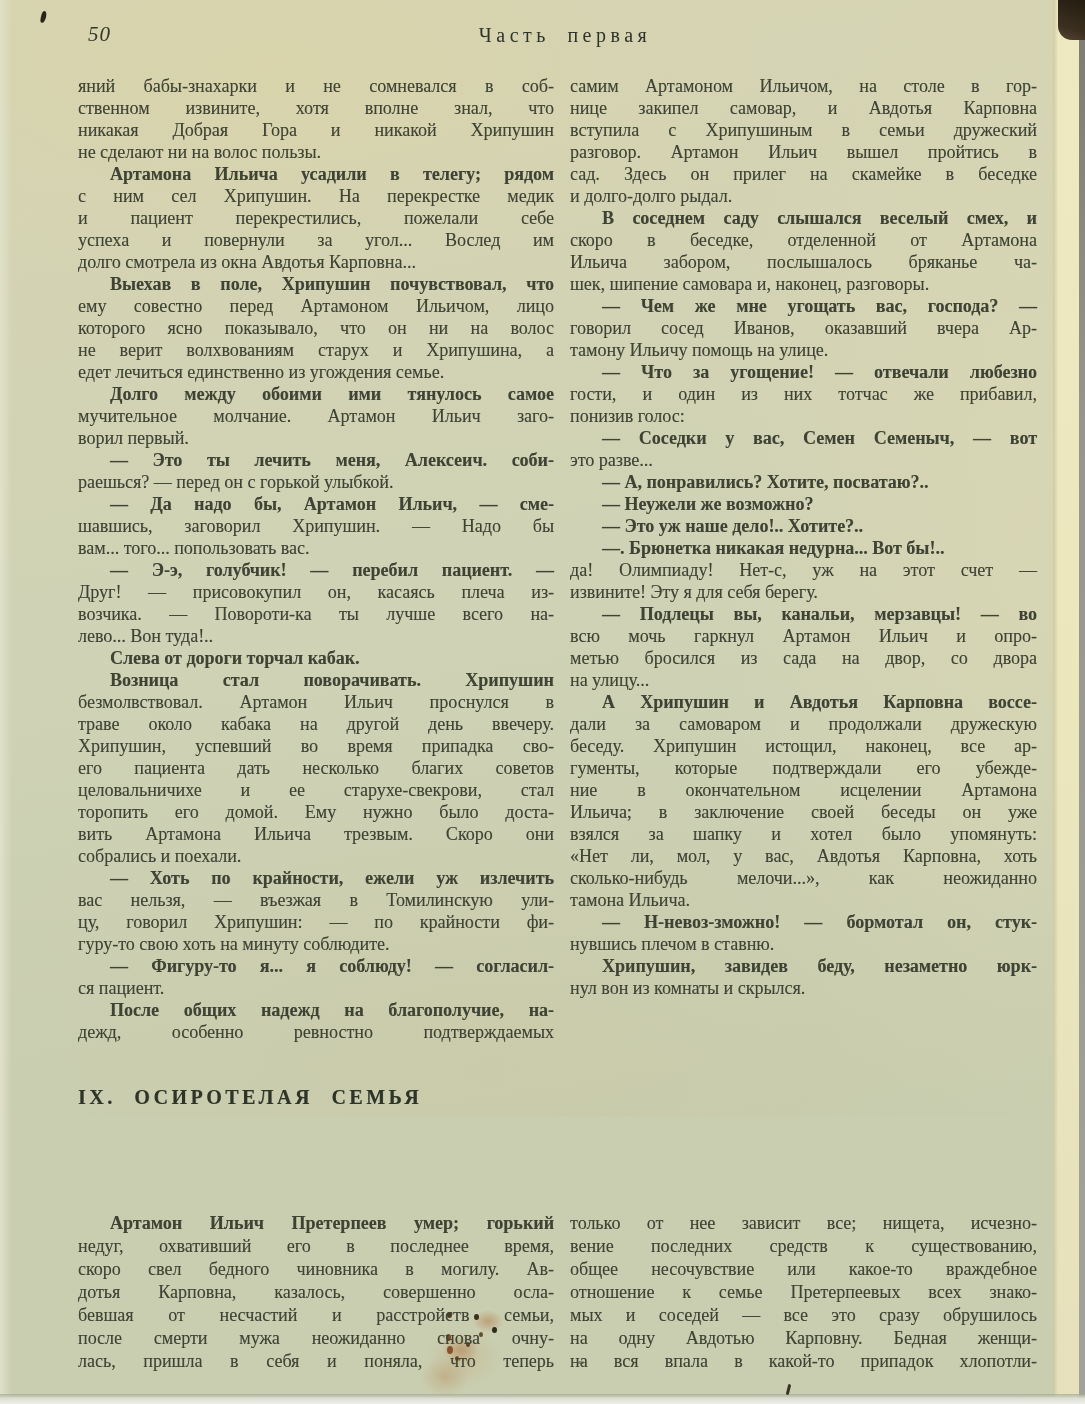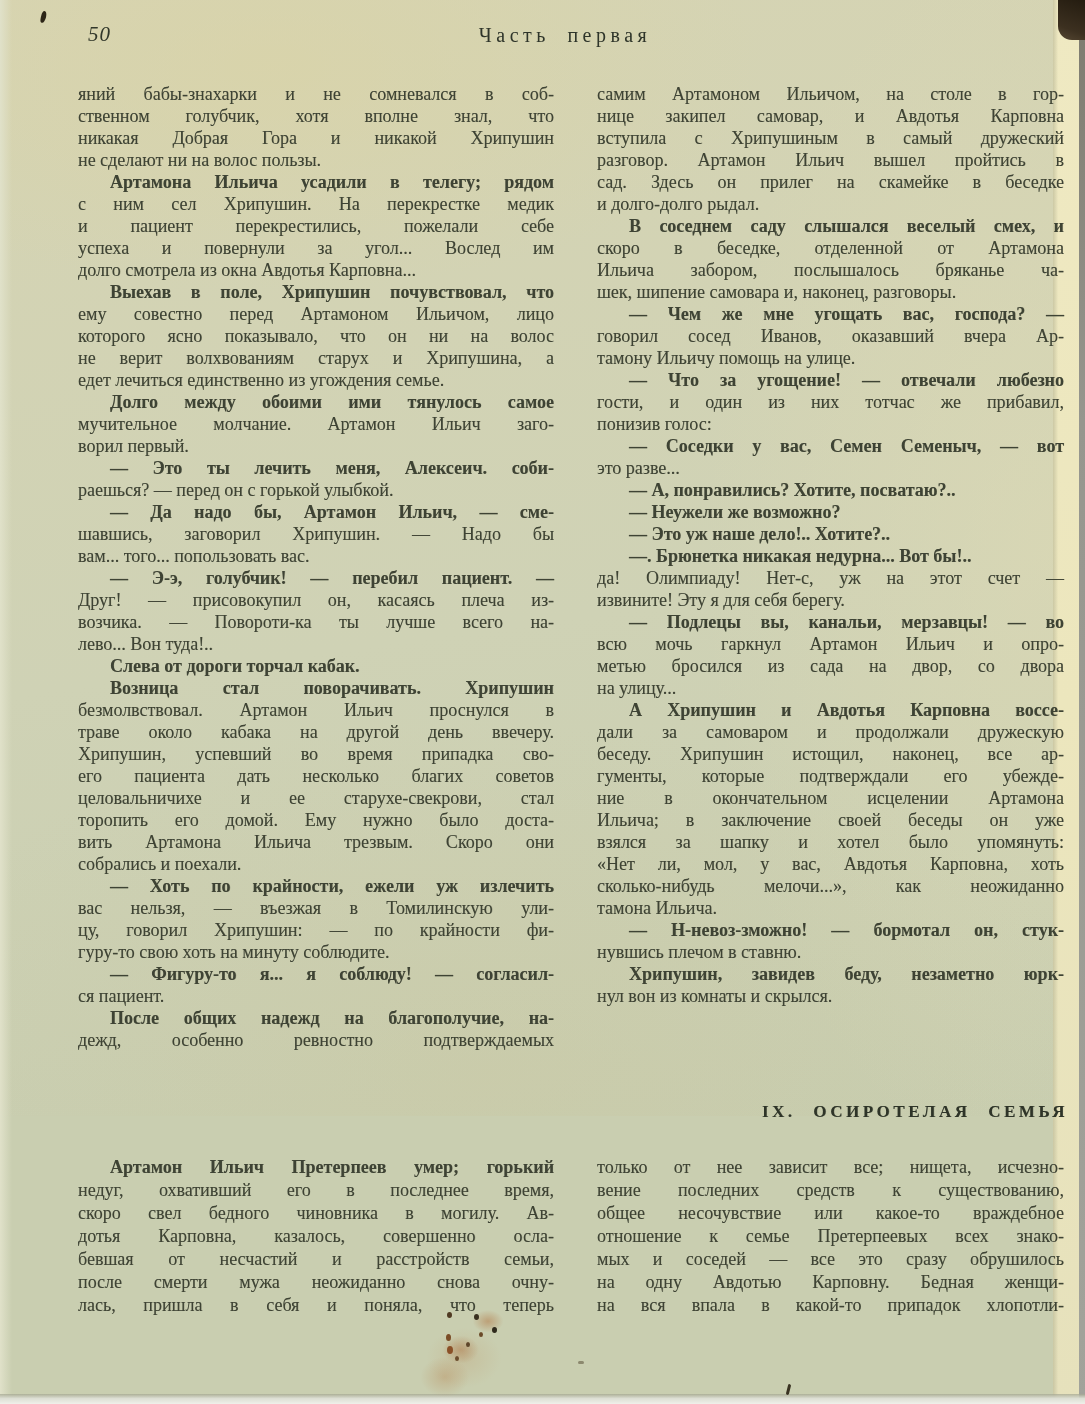--- a/index.html
+++ b/index.html
@@ -52,32 +52,32 @@
   .s9{left:578px;top:1361px;width:6px;height:3px;background:rgba(90,80,56,0.55);border-radius:2px;}
   .s10{left:787px;top:1384px;width:3px;height:11px;background:#3a3322;transform:rotate(14deg);border-radius:2px;}
   
   .running-head{position:absolute;left:78px;right:33px;top:22px;height:30px;}
   .page-num{position:absolute;left:10px;top:0;font-size:21px;font-style:italic;
     letter-spacing:1px;color:#31372a;}
   .running-title{position:absolute;left:0;right:0;top:2px;text-align:center;
     font-size:20px;letter-spacing:4.5px;word-spacing:8px;color:#2f352a;}
   
   .columns{position:absolute;left:78px;width:974px;display:grid;
-    grid-template-columns:476px 467px;column-gap:43px;margin-top:8px;}
+    grid-template-columns:476px 467px;column-gap:16px;}
   #section1{top:75px;}
-  #section2{top:1148px;}
+  #section2{top:1212px;}
   .line{font-size:18px;line-height:22px;text-align:justify;text-align-last:justify;
     white-space:normal;color:#3e4334;
     text-shadow:0.3px 0.3px 0 rgba(62,67,52,0.35);}
   #section2 .line{line-height:23px;}
   .line.pstart{text-indent:32px;font-weight:bold;}
   .line.pend{text-align-last:left;}
   
-  .chapter-heading{position:absolute;left:78px;width:974px;top:1086px;margin:16px;
-    text-align:right;font-size:17px;font-weight:bold;letter-spacing:3.5px;
+  .chapter-heading{position:absolute;left:78px;width:974px;top:1086px;margin:0;
+    text-align:left;font-size:20px;font-weight:bold;letter-spacing:3.5px;
     word-spacing:10px;color:#2e3428;
     text-shadow:0.4px 0.4px 0 rgba(46,52,40,0.4);}
 </style>
 </head>
 <body>
 
 <div class="page">
 
   <div class="edge-left"></div>
   <div class="edge-right-paper"></div>
@@ -98,21 +98,21 @@
   <div class="speck s10"></div>
 
   <header class="running-head">
     <span class="page-num">50</span>
     <span class="running-title">Часть первая</span>
   </header>
 
   <main class="columns" id="section1">
     <div class="col">
         <div class="line">яний бабы-знахарки и не сомневался в соб-</div>
-        <div class="line">ственном голубчик, хотя вполне знал, что</div>
+        <div class="line">ственном извините, хотя вполне знал, что</div>
         <div class="line">никакая Добрая Гора и никакой Хрипушин</div>
         <div class="line pend">не сделают ни на волос пользы.</div>
         <div class="line pstart">Артамона Ильича усадили в телегу; рядом</div>
         <div class="line">с ним сел Хрипушин. На перекрестке медик</div>
         <div class="line">и пациент перекрестились, пожелали себе</div>
         <div class="line">успеха и повернули за угол... Вослед им</div>
         <div class="line pend">долго смотрела из окна Авдотья Карповна...</div>
         <div class="line pstart">Выехав в поле, Хрипушин почувствовал, что</div>
         <div class="line">ему совестно перед Артамоном Ильичом, лицо</div>
         <div class="line">которого ясно показывало, что он ни на волос</div>
@@ -145,21 +145,21 @@
         <div class="line">цу, говорил Хрипушин: — по крайности фи-</div>
         <div class="line pend">гуру-то свою хоть на минуту соблюдите.</div>
         <div class="line pstart">— Фигуру-то я... я соблюду! — согласил-</div>
         <div class="line pend">ся пациент.</div>
         <div class="line pstart">После общих надежд на благополучие, на-</div>
         <div class="line">дежд, особенно ревностно подтверждаемых</div>
       </div>
     <div class="col">
         <div class="line">самим Артамоном Ильичом, на столе в гор-</div>
         <div class="line">нице закипел самовар, и Авдотья Карповна</div>
-        <div class="line">вступила с Хрипушиным в самый дружеский</div>
+        <div class="line">вступила с Хрипушиным в семьи дружеский</div>
         <div class="line">разговор. Артамон Ильич вышел пройтись в</div>
         <div class="line">сад. Здесь он прилег на скамейке в беседке</div>
         <div class="line pend">и долго-долго рыдал.</div>
         <div class="line pstart">В соседнем саду слышался веселый смех, и</div>
         <div class="line">скоро в беседке, отделенной от Артамона</div>
         <div class="line">Ильича забором, послышалось бряканье ча-</div>
         <div class="line pend">шек, шипение самовара и, наконец, разговоры.</div>
         <div class="line pstart">— Чем же мне угощать вас, господа? —</div>
         <div class="line">говорил сосед Иванов, оказавший вчера Ар-</div>
         <div class="line pend">тамону Ильичу помощь на улице.</div>

